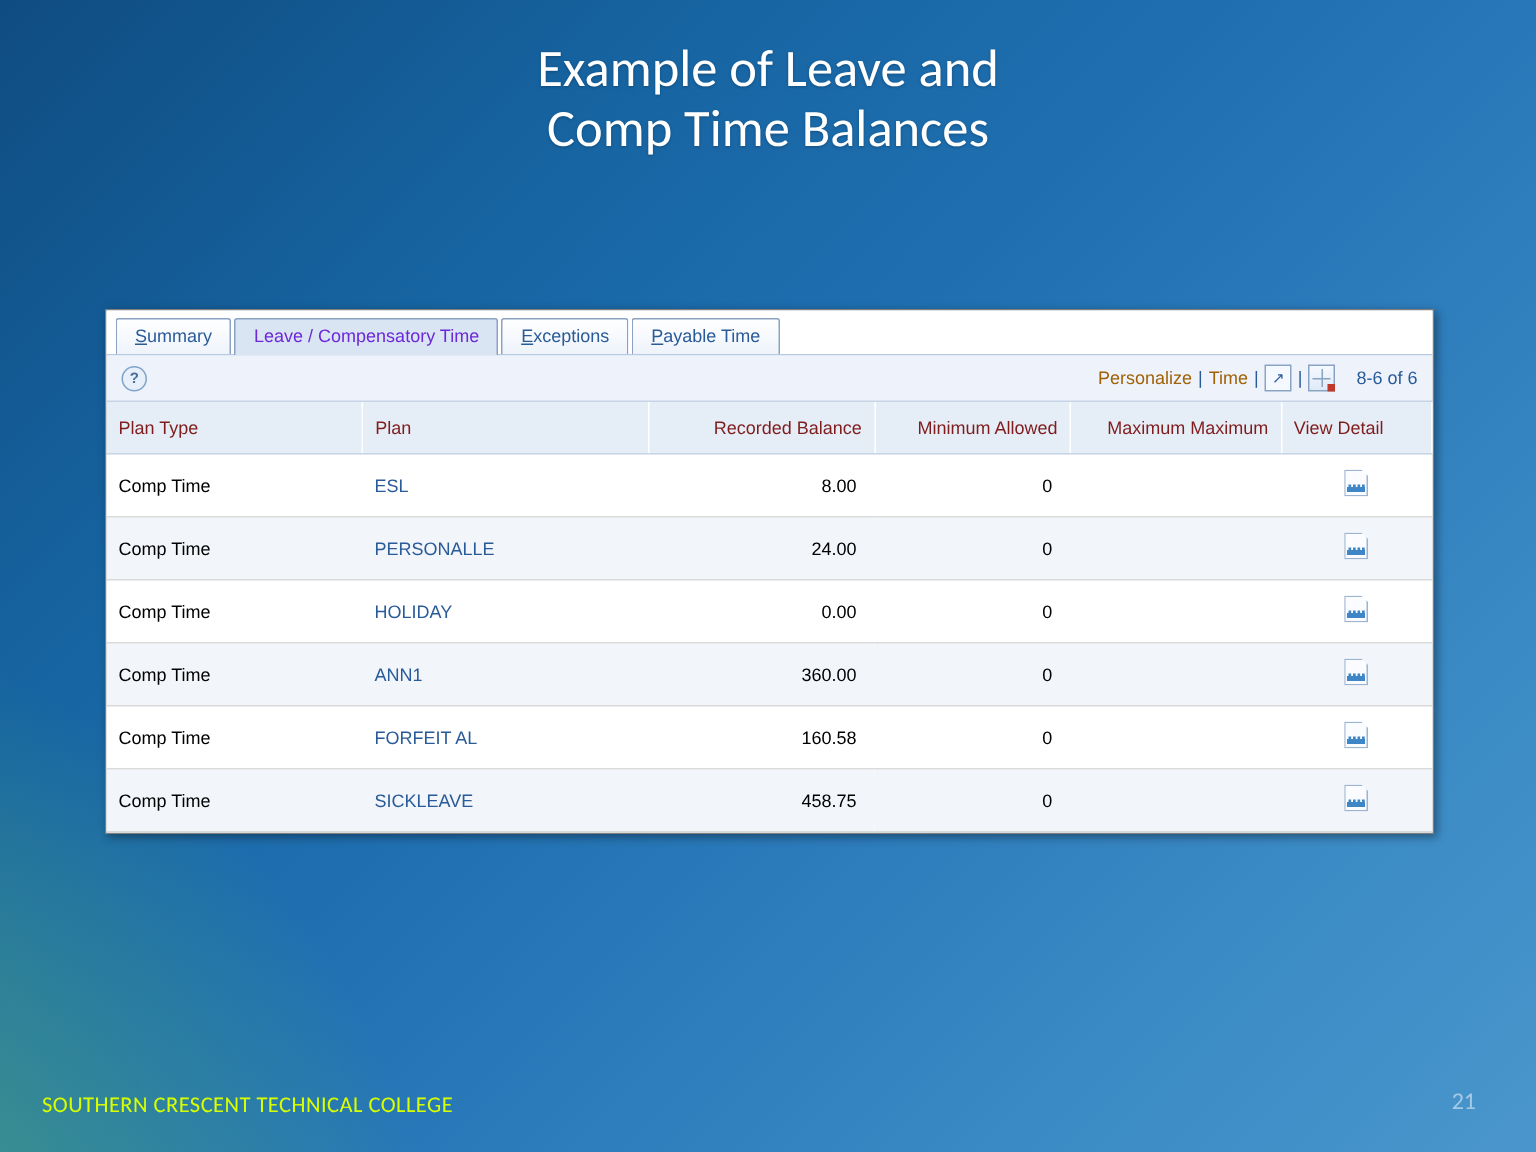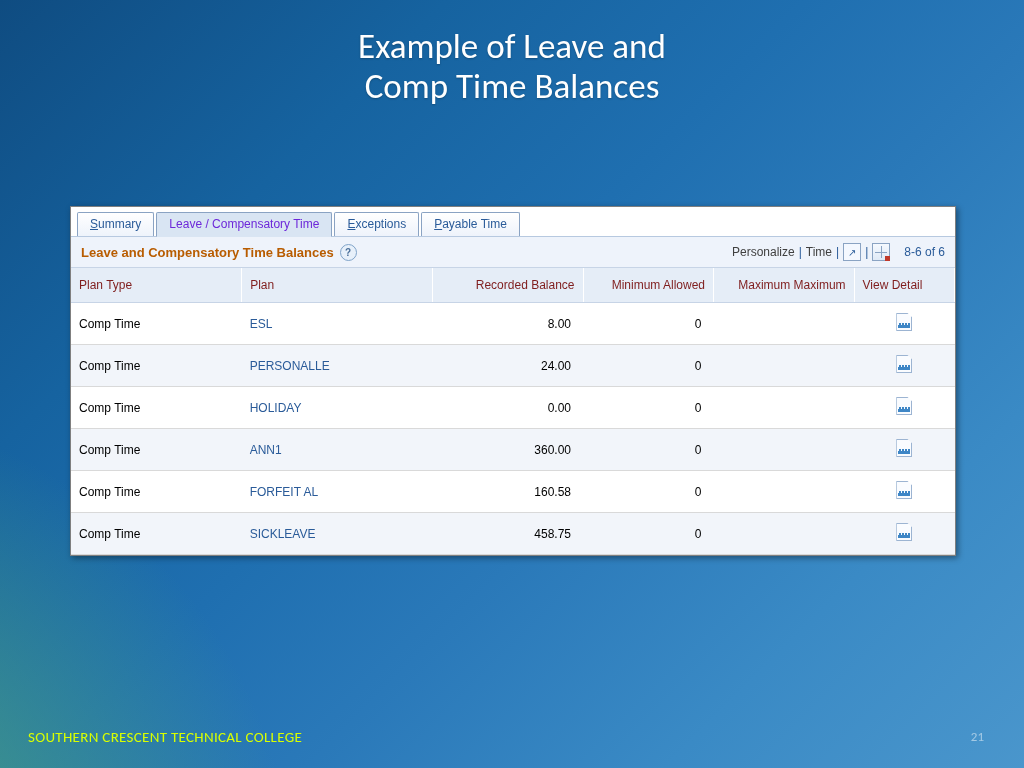--- a/index.html
+++ b/index.html
@@ -104,21 +104,21 @@
     font-size: 10px;
     font-weight: bold;
   }
   .toolbar-right {
     display: flex;
     align-items: center;
     gap: 4px;
     color: #2a5b99;
   }
   .toolbar-right .link {
-    color: #404040;
+    color: #a16207;
     cursor: pointer;
   }
   .toolbar-right .sep {
     color: #2a5b99;
   }
   .tb-icon {
     display: inline-flex;
     width: 16px;
     height: 16px;
     border: 1px solid #8aa3c3;
@@ -229,21 +229,21 @@
     color: #d8ff00;
     font-size: 15px;
     font-family: Calibri, Arial, sans-serif;
     letter-spacing: .3px;
   }
   .footer-right {
     position: absolute;
     right: 40px;
     bottom: 24px;
     color: rgba(255,255,255,0.5);
-    font-size: 13px;
+    font-size: 16px;
   }
   
   col.c-plantype { width: 170px; }
   col.c-plan     { width: 190px; }
   col.c-rec      { width: 150px; }
   col.c-min      { width: 130px; }
   col.c-max      { width: 140px; }
   col.c-detail   { width: 100px; }
 </style>
 </head>
@@ -260,21 +260,20 @@
 
     <div class="tabs" id="tab-bar">
         <div class="tab"><span class="ul">S</span>ummary</div>
         <div class="tab active">Leave / Compensatory Time</div>
         <div class="tab"><span class="ul">E</span>xceptions</div>
         <div class="tab"><span class="ul">P</span>ayable Time</div>
       </div>
 
     <div class="toolbar">
       <div class="toolbar-left">
-        <span>Leave and Compensatory Time Balances</span>
         <span class="help-icon">?</span>
       </div>
       <div class="toolbar-right">
         <span class="link">Personalize</span>
         <span class="sep">|</span>
         <span class="link">Time</span>
         <span class="sep">|</span>
         <span class="tb-icon zoom"></span>
         <span class="sep">|</span>
         <span class="tb-icon grid"></span>

